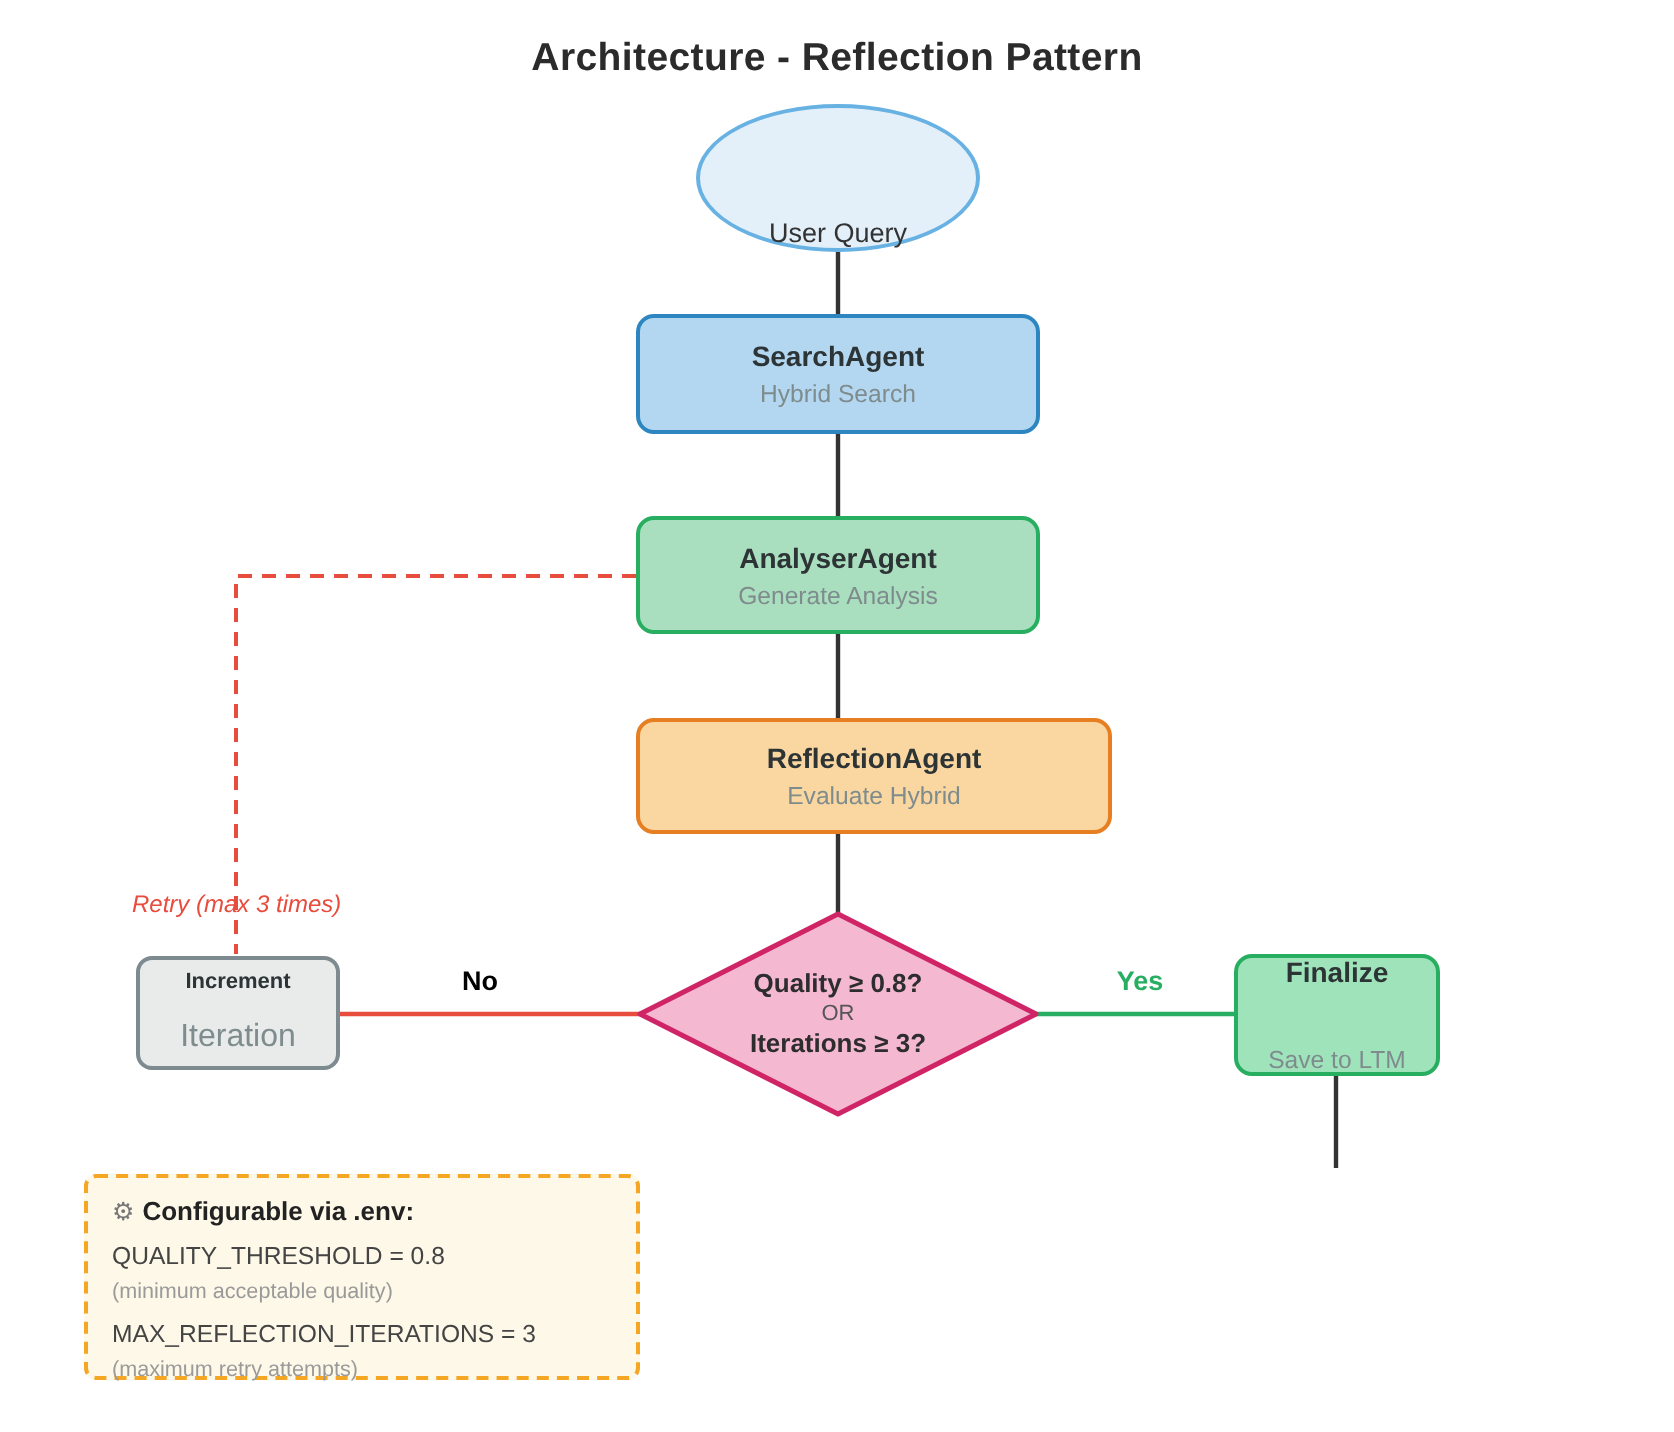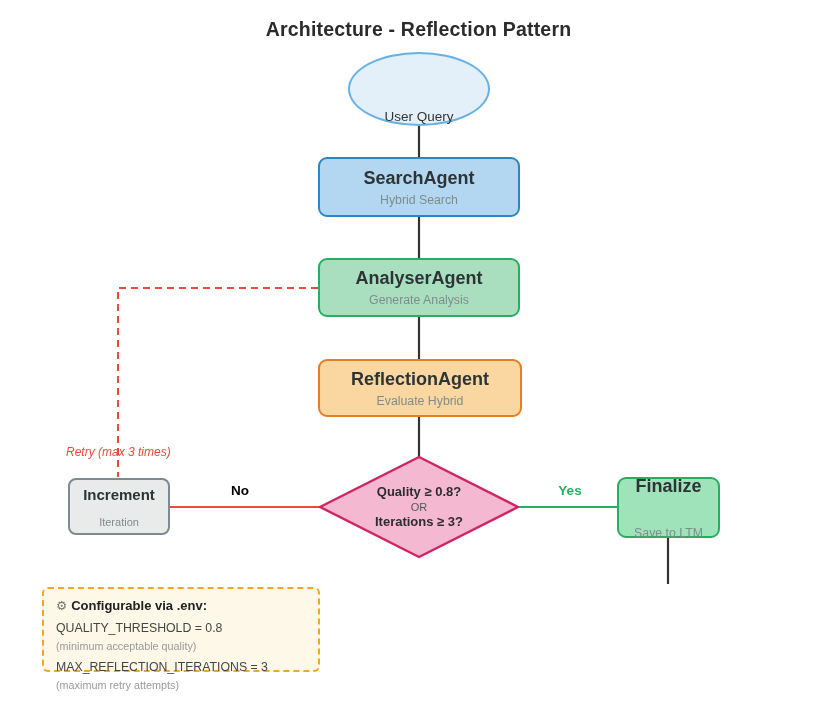--- a/index.html
+++ b/index.html
@@ -16,54 +16,54 @@
     top: 18px; left: 0; width: 837px;
     text-align: center;
     font-size: 19.5px;
     font-weight: bold;
     color: #2b2b2b;
     letter-spacing: 0.2px;
   }
   svg.wires { position: absolute; top: 0; left: 0; z-index: 1; }
   .node { position: absolute; z-index: 2; display: flex; flex-direction: column;
           align-items: center; justify-content: center; box-sizing: border-box; text-align: center; }
-  .node .node-title { font-size: 18px; font-weight: bold; color: #2d3436; }
+  .node .node-title { font-size: 14px; font-weight: bold; color: #2d3436; }
   .node .node-sub   { font-size: 12.3px; color: #7f8c8d; margin-top: 4px; }
 
   .ellipse { border-radius: 50%; }
   .ellipse .node-label { font-size: 13.5px; color: #333; }
 
   .n-user-query { left: 348px; top: 52px;  width: 142px; height: 74px;
                   background: #e3f0fa; border: 2.5px solid #68b2e3; justify-content: flex-end; }
   .n-search     { left: 318px; top: 157px; width: 202px; height: 60px;
                   background: #b3d7f0; border: 2.5px solid #2e86c1; border-radius: 9px; }
   .n-analyser   { left: 318px; top: 258px; width: 202px; height: 59px;
                   background: #a9dfbf; border: 2.5px solid #27ae60; border-radius: 9px; }
-  .n-reflection { left: 318px; top: 359px; width: 204px; height: 58px;
+  .n-reflection { left: 318px; top: 359px; width: 238px; height: 58px;
                   background: #fad7a0; border: 2.5px solid #e67e22; border-radius: 9px; }
   .n-increment  { left: 68px;  top: 478px; width: 102px; height: 57px;
                   background: #e9eaea; border: 2.5px solid #7d8a8f; border-radius: 8px; }
-  .n-increment .node-title { font-size: 15px; }
-  .n-increment .node-sub   { font-size: 11px; margin-top: 13px; }
+  .n-increment .node-title { font-size: 11px; }
+  .n-increment .node-sub   { font-size: 16px; margin-top: 13px; }
   .n-finalize   { left: 617px; top: 477px; width: 103px; height: 61px;
                   background: #9fe3bb; border: 2.5px solid #27ae60; border-radius: 9px; gap: 25px; }
   .n-done       { left: 617px; top: 584px; width: 102px; height: 51px;
                   background: #e7f3fb; border: 2.5px solid #68b2e3; }
 
   .decision-text { left: 334px; top: 473px; width: 170px; height: 68px; background: transparent; }
   .decision-text .d-line { font-size: 13px; font-weight: bold; color: #2d2d2d; line-height: 1.25; }
   .decision-text .d-or   { font-size: 11px; color: #555; line-height: 1.3; }
 
   .edge-label { position: absolute; z-index: 3; font-weight: bold; font-size: 13.5px; }
   .lbl-no  { left: 240px; top: 483px; transform: translateX(-50%); color: #000000; }
   .lbl-yes { left: 570px; top: 483px; transform: translateX(-50%); color: #27ae60; }
   .lbl-retry { left: 66px; top: 445px; color: #e74c3c; font-size: 12px;
                font-style: italic; font-weight: normal; z-index: 3; position: absolute; }
 
-  .note { position: absolute; z-index: 2; left: 42px; top: 587px; width: 278px; height: 85px;
+  .note { position: absolute; z-index: 2; left: 42px; top: 587px; width: 278px; height: 103px;
           box-sizing: border-box; background: #fdf8e7; border: 2px dashed #f5a623;
           border-radius: 6px; padding: 9px 12px; }
   .note .note-heading { font-size: 13px; font-weight: bold; color: #222; }
   .note .gear { color: #777; font-size: 12.5px; font-weight: normal; margin-right: 4px; }
   .note .note-text { font-size: 12.3px; color: #444; margin-top: 8px; }
   .note .note-hint { font-size: 10.8px; color: #9a9a9a; margin-top: 5px; }
 </style>
 </head>
 <body>
 

